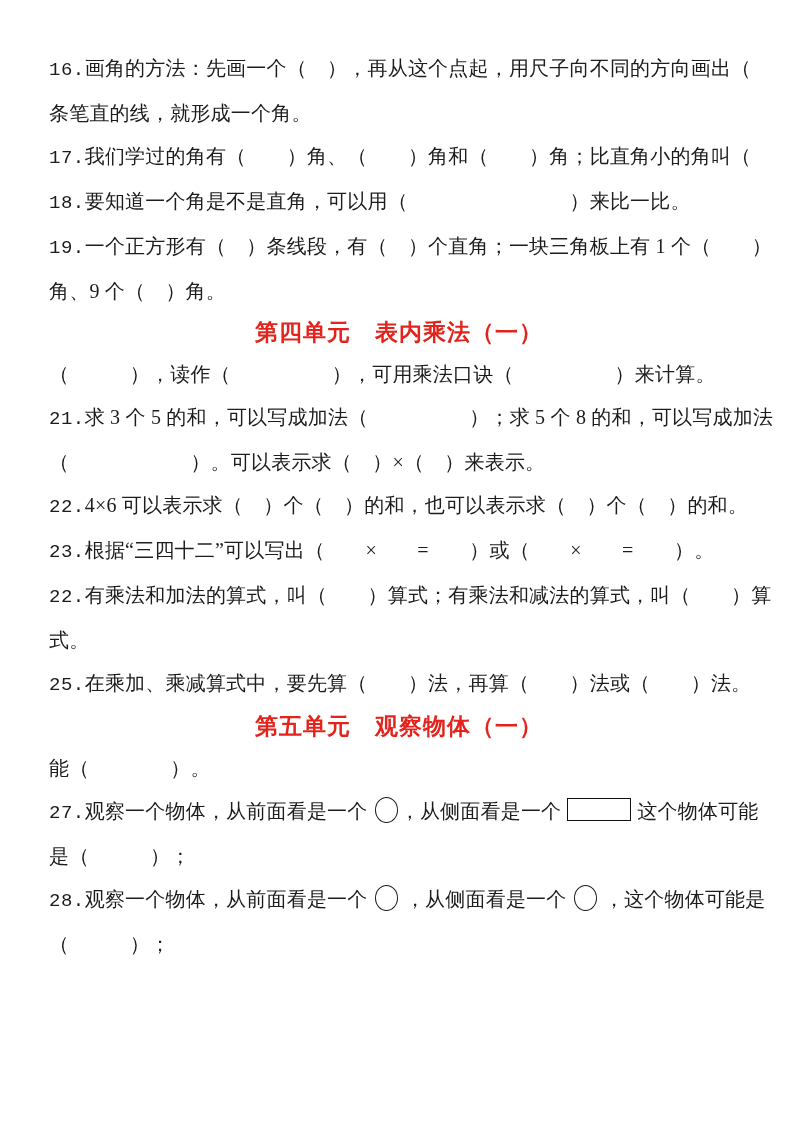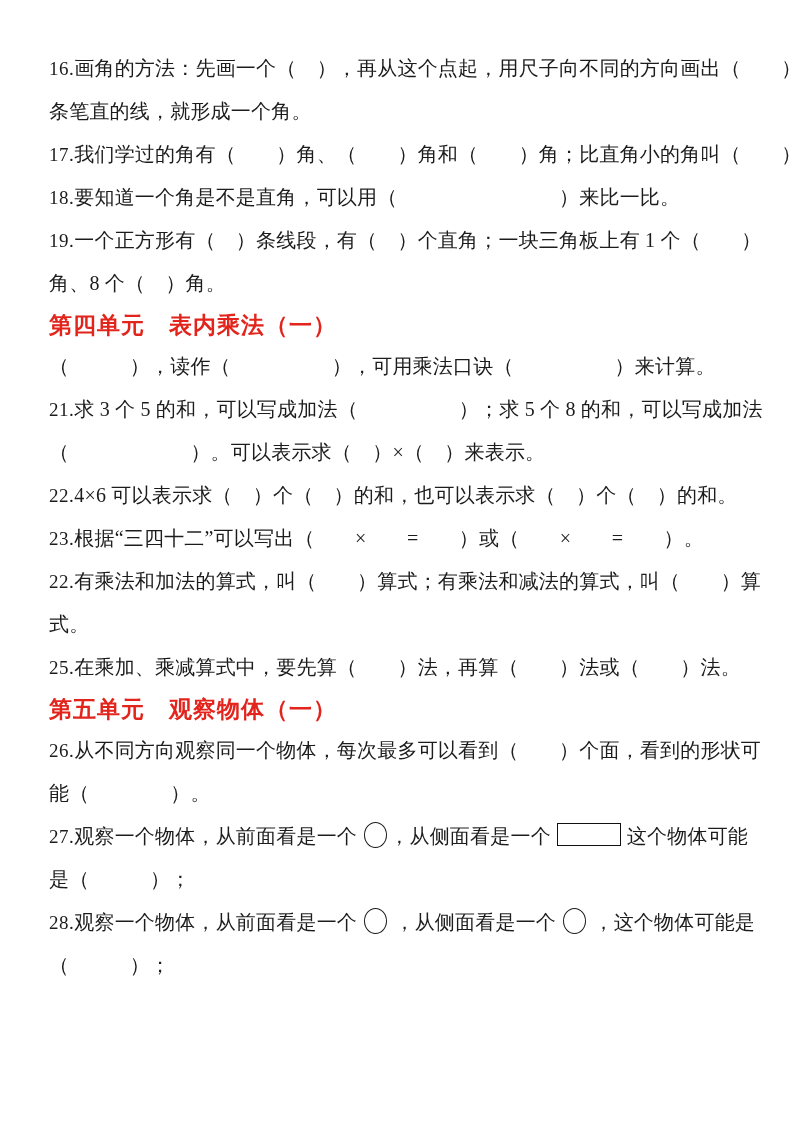--- a/index.html
+++ b/index.html
@@ -21,34 +21,35 @@
     top: 47px;
     width: 700px;
     color: #1c1c1c;
     font-size: 20px;
     line-height: 43px;
   }
   .line {
     white-space: nowrap;
   }
   .qnum {
-    font-family: Liberation Serif, serif;
+    font-family: Liberation Mono, monospace;
     font-size: 19px;
     letter-spacing: 0.5px;
   }
   .qtext {
     letter-spacing: 0.2px;
   }
   .heading {
-    font-family: Liberation Sans, sans-serif;
+    font-family: Liberation Serif, serif;
     font-weight: bold;
     font-size: 23px;
     line-height: 40px;
     color: var(--heading-color, #e2241c);
     letter-spacing: 1px;
+    text-align: center;
   }
   .shape-circle {
     display: inline-block;
     width: 21px;
     height: 24px;
     border: 1.6px solid #1c1c1c;
     border-radius: 50%;
     vertical-align: -5px;
     margin: 0 2px;
   }
@@ -64,31 +65,30 @@
 </head>
 <body>
 
 <div class="page">
   <div class="doc" id="doc" style="color: rgb(28, 28, 28);">
       <div class="line"><span class="qnum">16.</span><span class="qtext">画角的方法：先画一个（　），再从这个点起，用尺子向不同的方向画出（　　）</span></div>
       <div class="line"><span class="qtext">条笔直的线，就形成一个角。</span></div>
       <div class="line"><span class="qnum">17.</span><span class="qtext">我们学过的角有（　　）角、（　　）角和（　　）角；比直角小的角叫（　　）</span></div>
       <div class="line"><span class="qnum">18.</span><span class="qtext">要知道一个角是不是直角，可以用（　　　　　　　　）来比一比。</span></div>
       <div class="line"><span class="qnum">19.</span><span class="qtext">一个正方形有（　）条线段，有（　）个直角；一块三角板上有 1 个（　　）</span></div>
-      <div class="line"><span class="qtext">角、8 个（　）角。</span></div>
+      <div class="line"><span class="qtext">角、9 个（　）角。</span></div>
       <div class="heading">第四单元　表内乘法（一）</div>
       <div class="line"><span class="qtext">（　　　），读作（　　　　　），可用乘法口诀（　　　　　）来计算。</span></div>
       <div class="line"><span class="qnum">21.</span><span class="qtext">求 3 个 5 的和，可以写成加法（　　　　　）；求 5 个 8 的和，可以写成加法</span></div>
       <div class="line"><span class="qtext">（　　　　　　）。可以表示求（　）×（　）来表示。</span></div>
       <div class="line"><span class="qnum">22.</span><span class="qtext">4×6 可以表示求（　）个（　）的和，也可以表示求（　）个（　）的和。</span></div>
       <div class="line"><span class="qnum">23.</span><span class="qtext">根据“三四十二”可以写出（　　×　　=　　）或（　　×　　=　　）。</span></div>
       <div class="line"><span class="qnum">22.</span><span class="qtext">有乘法和加法的算式，叫（　　）算式；有乘法和减法的算式，叫（　　）算</span></div>
       <div class="line"><span class="qtext">式。</span></div>
       <div class="line"><span class="qnum">25.</span><span class="qtext">在乘加、乘减算式中，要先算（　　）法，再算（　　）法或（　　）法。</span></div>
       <div class="heading">第五单元　观察物体（一）</div>
-      <div class="line"><span class="qnum">26.</span><span class="qtext">从不同方向观察同一个物体，每次最多可以看到（　　）个面，看到的形状可</span></div>
       <div class="line"><span class="qtext">能（　　　　）。</span></div>
       <div class="line"><span class="qnum">27.</span><span class="qtext">观察一个物体，从前面看是一个 </span><span class="shape-circle"></span><span class="qtext">，从侧面看是一个</span><span class="shape-rect"></span><span class="qtext">这个物体可能</span></div>
       <div class="line"><span class="qtext">是（　　　）；</span></div>
       <div class="line"><span class="qnum">28.</span><span class="qtext">观察一个物体，从前面看是一个 </span><span class="shape-circle"></span><span class="qtext"> ，从侧面看是一个 </span><span class="shape-circle"></span><span class="qtext"> ，这个物体可能是</span></div>
       <div class="line"><span class="qtext">（　　　）；</span></div>
     </div>
 </div>
 
 </body></html>

